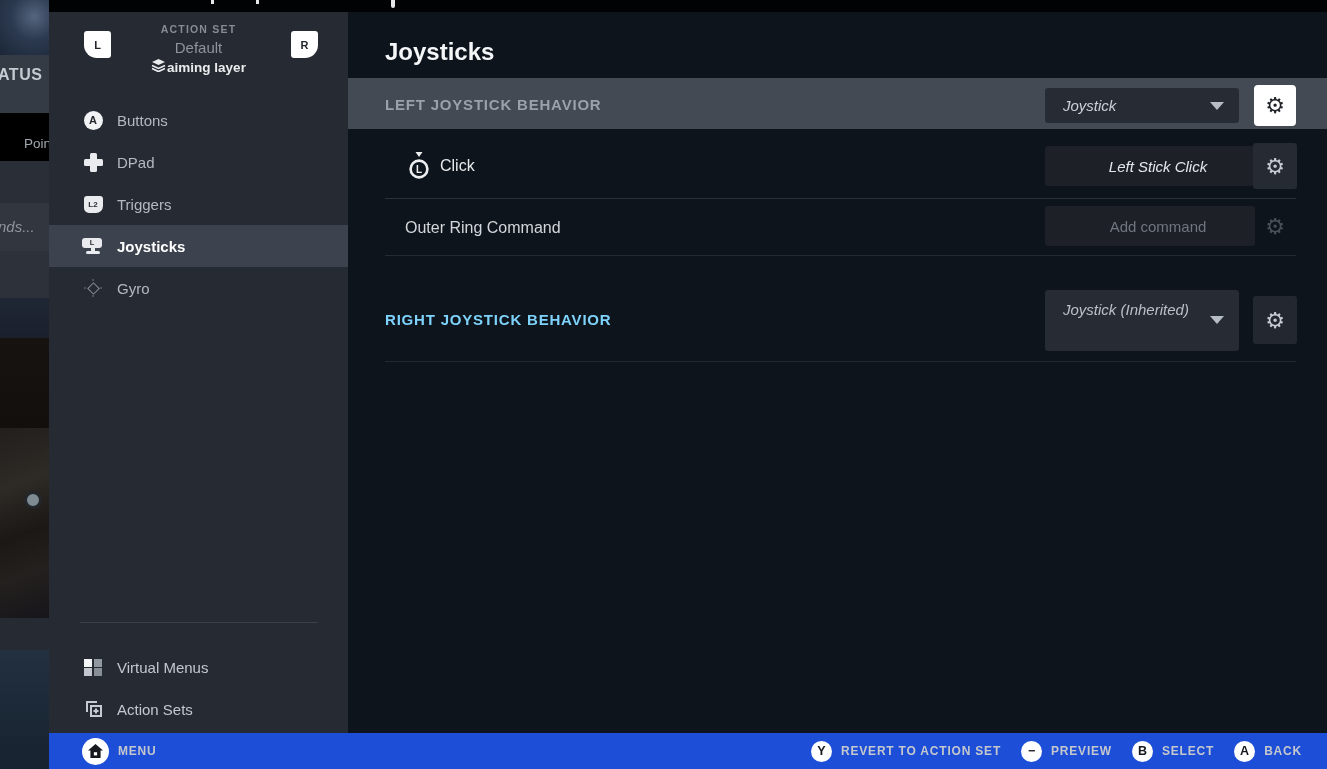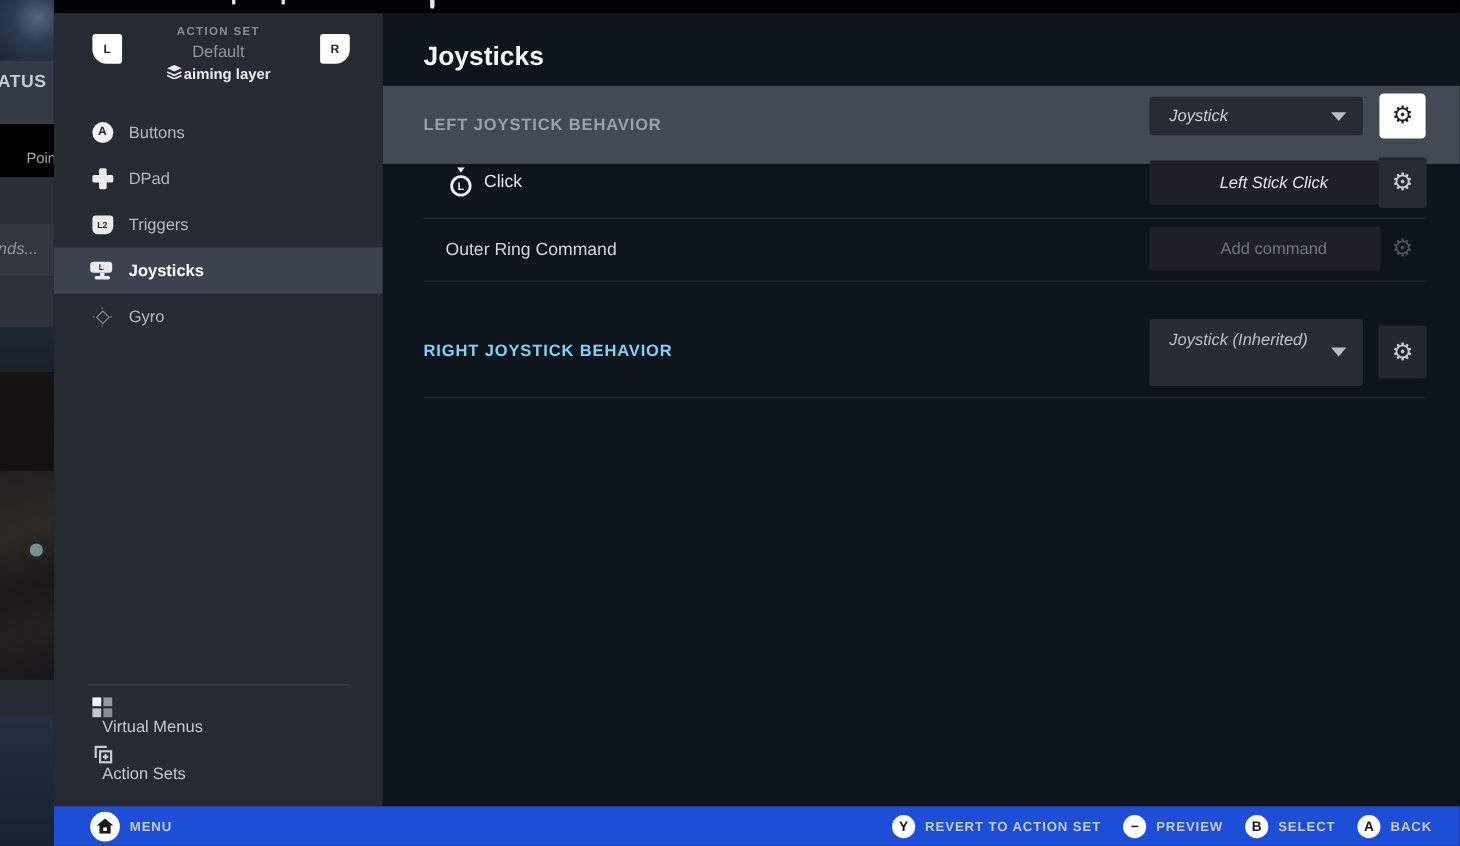--- a/index.html
+++ b/index.html
@@ -50,21 +50,21 @@
   .as-name{position:absolute;top:27px;left:0;width:100%;text-align:center;font-size:15px;color:#8e949d;}
   .as-layer{position:absolute;top:47px;left:0;width:100%;display:flex;align-items:center;justify-content:center;
             gap:1px;font-size:13.5px;font-weight:bold;color:#eaecee;}
   #nav{position:absolute;left:0;top:87px;width:100%;}
   .nav-item{height:42px;display:flex;align-items:center;padding-left:32px;cursor:pointer;}
   .nav-item .icon-box{width:24px;display:flex;align-items:center;justify-content:center;}
   .nav-label{margin-left:12px;font-size:15px;color:#b4b9c0;}
   .nav-item.selected{background:#3d434e;}
   .nav-item.selected .nav-label{color:#ffffff;font-weight:bold;}
   .side-divider{position:absolute;left:31px;top:610px;width:238px;height:1px;background:#3b414b;}
-  .footer-item{position:absolute;left:0;width:100%;height:42px;display:flex;align-items:flex-start;padding-left:32px;cursor:pointer;box-sizing:border-box;flex-direction:column;}
+  .footer-item{position:absolute;left:0;width:100%;height:42px;display:flex;align-items:flex-end;padding-left:32px;cursor:pointer;box-sizing:border-box;}
   .fi-1{top:622px;} .fi-2{top:664px;}
   .footer-item .icon-box{width:24px;display:flex;align-items:center;justify-content:center;}
   .footer-label{margin-left:12px;font-size:15px;color:#c3c8cf;}
 
   
   .abtn-circle{width:19px;height:19px;border-radius:50%;background:#f0f2f4;color:#23262c;
                font-size:11px;font-weight:bold;display:flex;align-items:center;justify-content:center;}
   .dpad-icon{position:relative;width:19px;height:19px;}
   .dpad-icon .v{position:absolute;left:6px;top:0;width:7px;height:19px;background:#e9ebee;border-radius:1.5px;}
   .dpad-icon .h{position:absolute;left:0;top:6px;width:19px;height:7px;background:#e9ebee;border-radius:1.5px;}
@@ -82,21 +82,21 @@
   .gyro-icon .ds{left:9px;top:17px;} .gyro-icon .dw{left:1px;top:9px;}
   .grid-icon{display:grid;grid-template-columns:8px 8px;grid-template-rows:8px 8px;gap:1.5px;}
   .grid-icon i{display:block;}
   .grid-icon .g1{background:#f4f6f8;} .grid-icon .g2{background:#9298a0;}
   .grid-icon .g3{background:#c2c7cd;} .grid-icon .g4{background:#888e96;}
 
   
   #main{left:348px;top:12px;width:979px;height:721px;background:#0e141b;}
   .page-title{position:absolute;left:37px;top:26px;font-size:24px;font-weight:bold;color:#f4f6f8;}
   .behavior-row{position:absolute;left:0;width:979px;}
-  .row1{top:66px;height:71px;background:#434a54;}
+  .row1{top:66px;height:51px;background:#434a54;}
   .section-label{position:absolute;left:37px;top:50%;transform:translateY(-50%);
                  font-size:15px;font-weight:bold;color:#9ba1ab;letter-spacing:.8px;}
   .dropdown{position:absolute;background:#272b33;border-radius:3px;cursor:pointer;}
   .dd1{left:697px;top:10px;width:194px;height:35px;}
   .dd-text{display:block;padding-left:18px;font-style:italic;font-size:15px;color:#ccd1d9;line-height:35px;}
   .caret{position:absolute;width:0;height:0;border-left:7px solid transparent;border-right:7px solid transparent;
          border-top:8px solid #b7bdc5;}
   .caret1{right:15px;top:14px;}
   .gear{font-family:"DejaVu Sans",sans-serif;display:flex;align-items:center;justify-content:center;cursor:pointer;position:absolute;border-radius:3px;}
   .gear-white{left:906px;top:7px;width:42px;height:41px;background:#ffffff;border-radius:4px;color:#1f2227;font-size:22px;}

